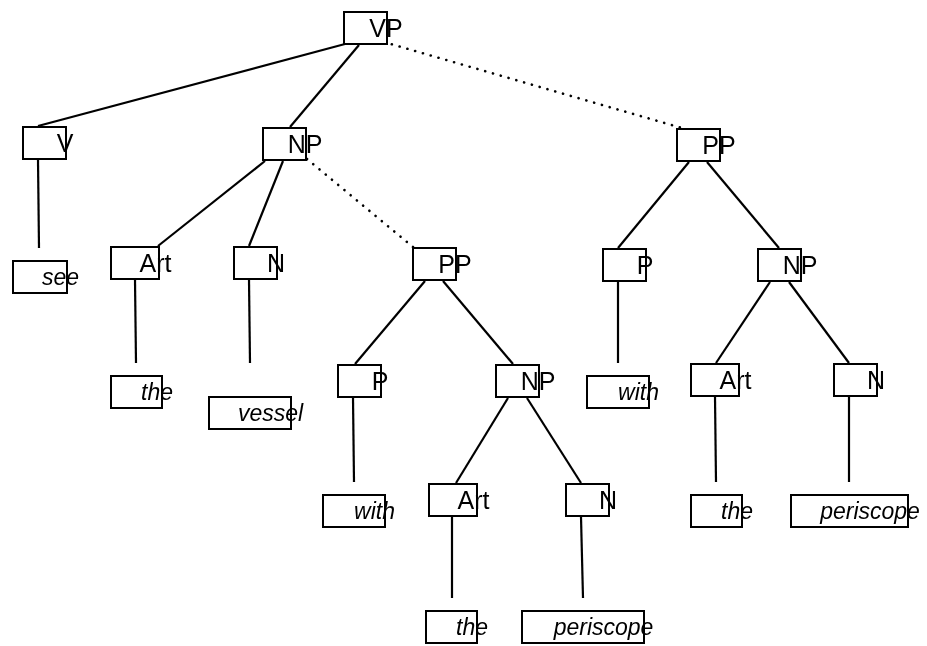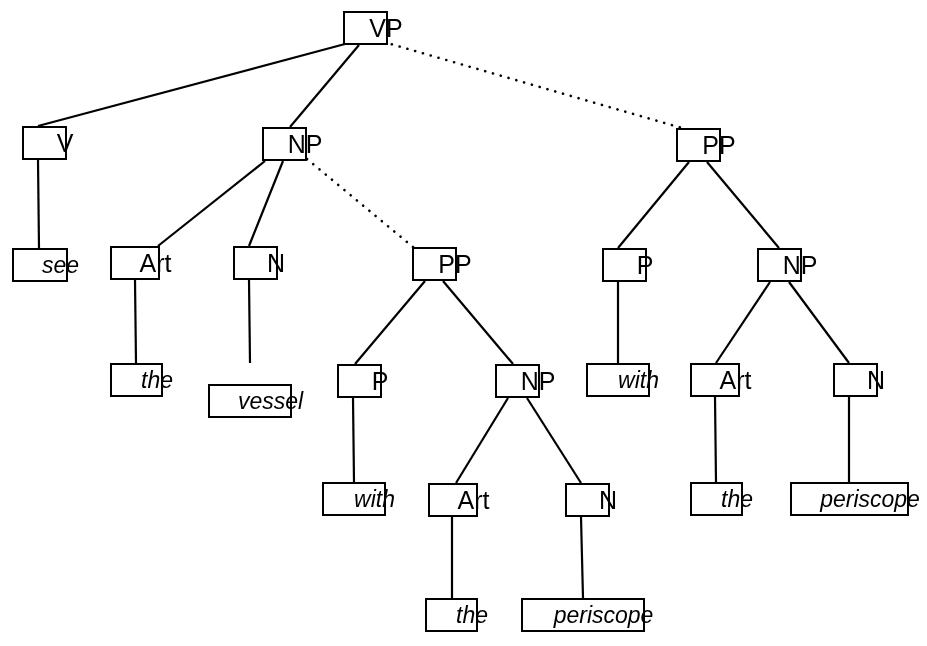--- a/index.html
+++ b/index.html
@@ -37,20 +37,21 @@
   }
   .node.cat {
     font-size: 25px;
     font-style: normal;
     font-family: "Liberation Sans", sans-serif;
   }
   .node.leaf {
     font-size: 23px;
     font-style: italic;
     font-family: "Liberation Sans", sans-serif;
+    margin-top: 12px;
   }
 </style>
 </head>
 <body>
 
 <div id="tree-canvas">
   <svg id="edge-layer" width="927" height="646" viewBox="0 0 927 646">
       <line x1="345" y1="44" x2="38" y2="126" stroke="#000000" stroke-width="2.2"></line>
       <line x1="359" y1="45" x2="290" y2="127" stroke="#000000" stroke-width="2.2"></line>
       <line x1="384" y1="42" x2="682" y2="128" stroke="#000000" stroke-width="2.6" stroke-linecap="round" stroke-dasharray="0.1 8"></line>

